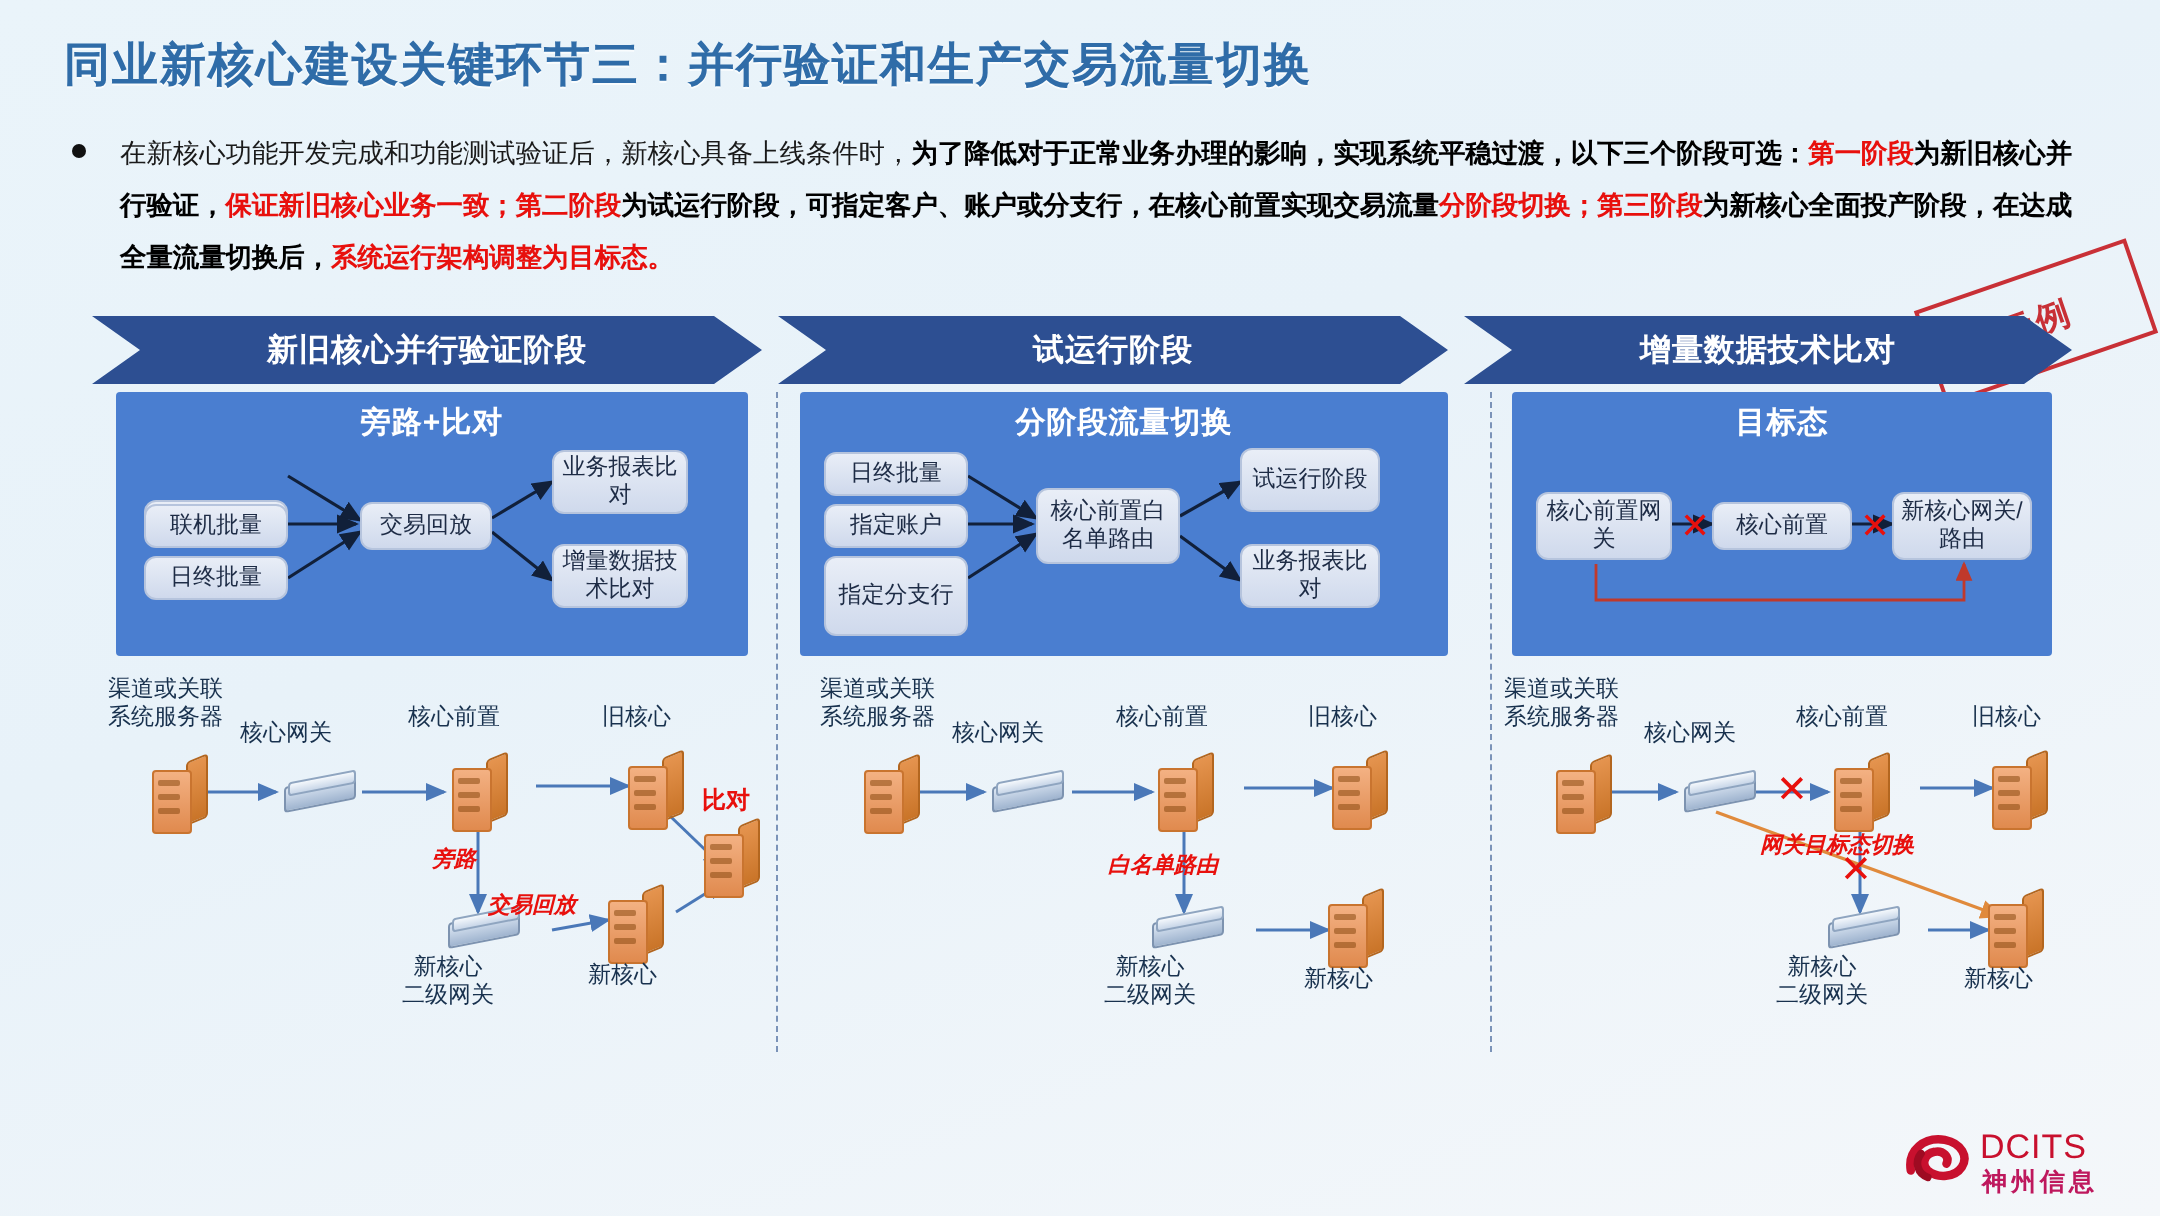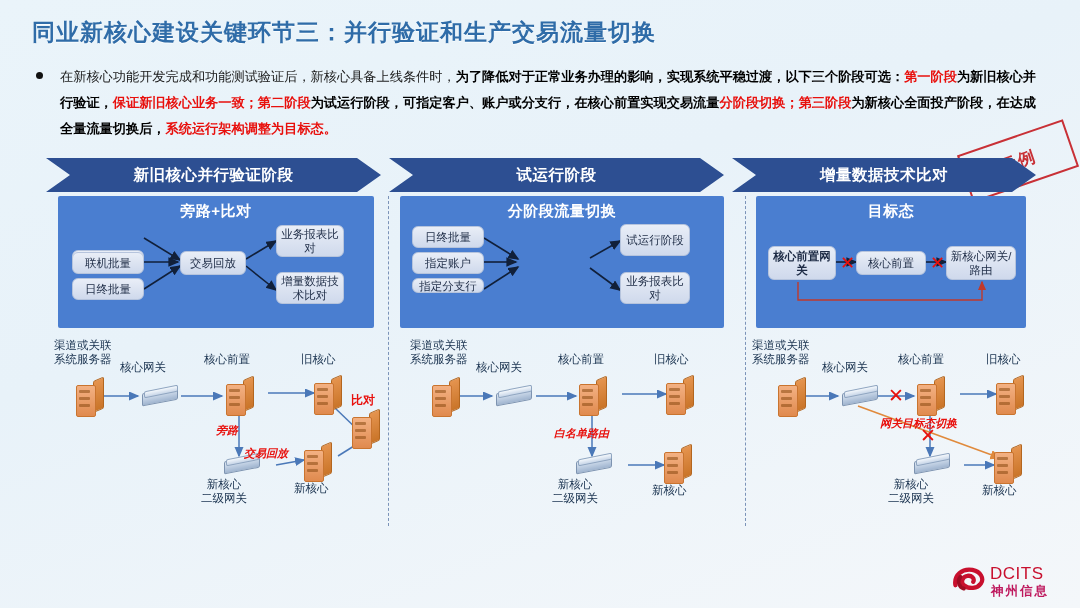--- a/index.html
+++ b/index.html
@@ -278,21 +278,22 @@
         <g stroke="#11203a" stroke-width="1.6" fill="none" marker-end="url(#ak2)">
           <path d="M84,42 L118,63"></path>
           <path d="M84,66 L116,66"></path>
           <path d="M84,93 L118,71"></path>
           <path d="M190,62 L220,45"></path>
           <path d="M190,72 L220,94"></path>
         </g>
       </svg>
       <div class="node" style="left:12px;top:30px;width:72px;height:22px;">日终批量</div>
       <div class="node" style="left:12px;top:56px;width:72px;height:22px;">指定账户</div>
-      <div class="node" style="left:12px;top:82px;width:72px;height:15px;">指定分支行</div>
+      <div class="node" style="left:12px;top:82px;width:72px;height:40px;">指定分支行</div>
+      <div class="node" style="left:118px;top:48px;width:72px;height:38px;">核心前置白名单路由</div>
       <div class="node" style="left:220px;top:28px;width:70px;height:32px;">试运行阶段</div>
       <div class="node" style="left:220px;top:76px;width:70px;height:32px;">业务报表比对</div>
     </div>
 
     <div class="topo">
       <svg width="340" height="188">
         <defs>
             <marker id="bl2" markerWidth="7" markerHeight="7" refX="6" refY="3" orient="auto">
           <path d="M0,0 L7,3 L0,6 z" fill="#4a78b8"></path>
             </marker>
@@ -362,21 +363,21 @@
           <marker id="rd3" markerWidth="7" markerHeight="7" refX="6" refY="3" orient="auto">
           <path d="M0,0 L7,3 L0,6 z" fill="#c0392b"></path>
             </marker>
           </defs>
         <g stroke="#11203a" stroke-width="1.6" fill="none" marker-end="url(#ak3)">
           <path d="M80,66 L100,66"></path>
           <path d="M170,66 L190,66"></path>
         </g>
         <path d="M42,86 L42,104 L226,104 L226,86" stroke="#c0392b" stroke-width="1.4" fill="none" marker-end="url(#rd3)"></path>
       </svg>
-      <div class="node" style="left:12px;top:50px;width:68px;height:34px;font-weight:bold;">核心前置网关</div>
+      <div class="node" style="left:12px;top:50px;width:68px;height:34px;">核心前置网关</div>
       <div class="node" style="left:100px;top:55px;width:70px;height:24px;">核心前置</div>
       <div class="node" style="left:190px;top:50px;width:70px;height:34px;">新核心网关/路由</div>
       <div class="xmark" style="left:84px;top:58px;">✕</div>
       <div class="xmark" style="left:174px;top:58px;">✕</div>
     </div>
 
     <div class="topo">
       <svg width="290" height="188">
         <defs>
             <marker id="bl3" markerWidth="7" markerHeight="7" refX="6" refY="3" orient="auto">

